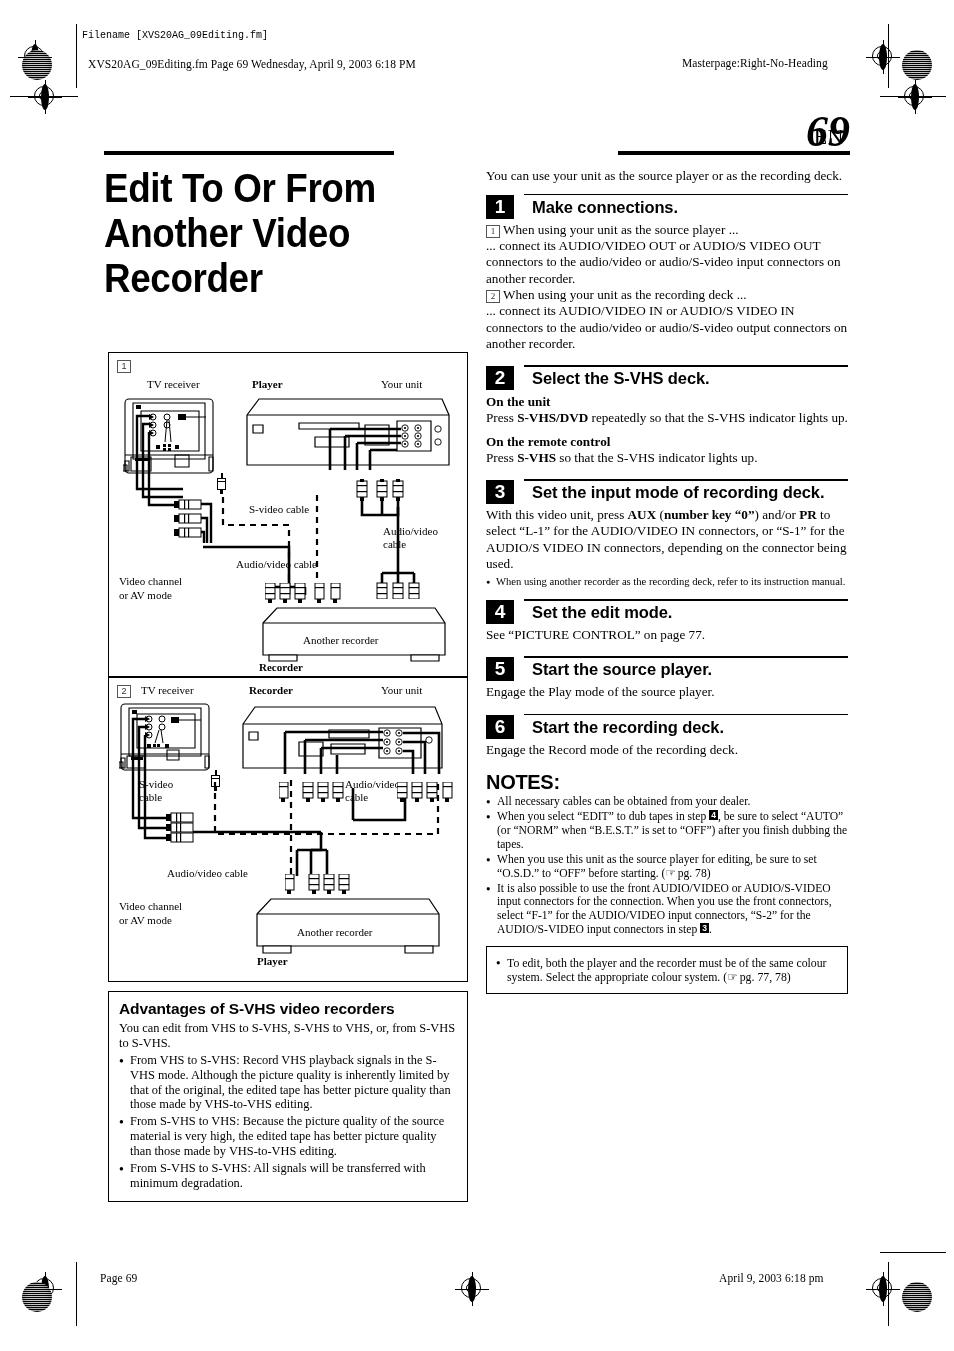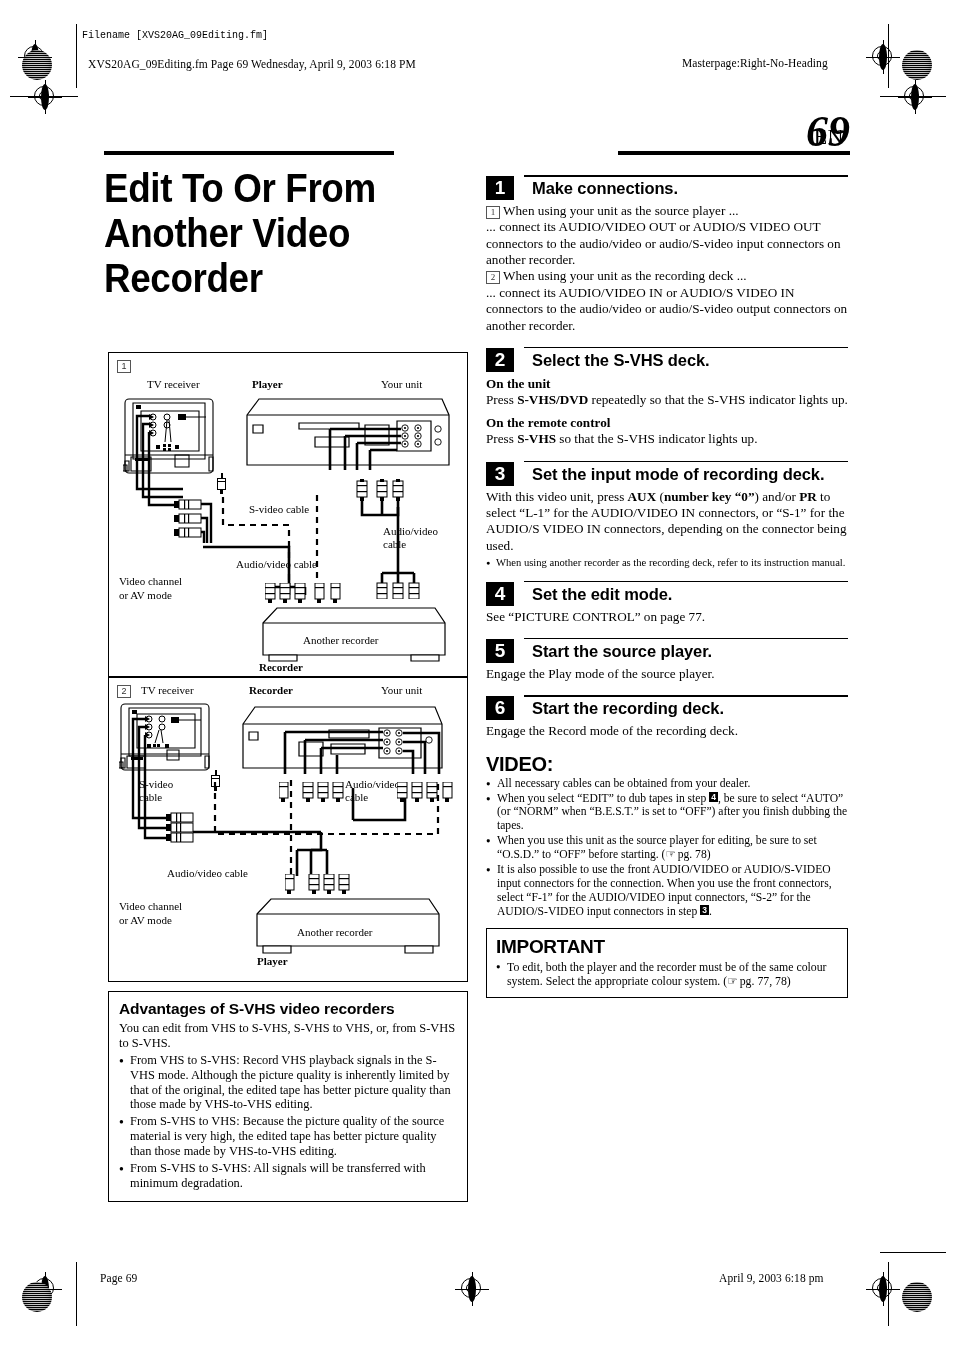--- a/index.html
+++ b/index.html
@@ -679,20 +679,21 @@
     <h2>Advantages of S-VHS video recorders</h2>
     <p>You can edit from VHS to S-VHS, S-VHS to VHS, or, from S-VHS to S-VHS.</p>
     <ul>
       <li>From VHS to S-VHS: Record VHS playback signals in the S-VHS mode. Although the picture quality is inherently limited by that of the original, the edited tape has better picture quality than those made by VHS-to-VHS editing.</li>
       <li>From S-VHS to VHS: Because the picture quality of the source material is very high, the edited tape has better picture quality than those made by VHS-to-VHS editing.</li>
       <li>From S-VHS to S-VHS: All signals will be transferred with minimum degradation.</li>
     </ul>
   </div>
 
   <div class="rightcol">
+    <p class="rc-intro">You can use your unit as the source player or as the recording deck.</p>
 
 
     <div class="step">
       <div class="step-head">
         <div class="hr"></div>
         <div class="step-num">1</div>
         <div class="step-title">Make connections.</div>
       </div>
       <p class="step-body"><span class="numbox">1</span> When using your unit as the source player ...</p>
       <p class="step-body">... connect its AUDIO/VIDEO OUT or AUDIO/S VIDEO OUT connectors to the audio/video or audio/S-video input connectors on another recorder.</p>
@@ -743,30 +744,29 @@
     <div class="step" style="margin-top:12px;">
       <div class="step-head">
         <div class="hr"></div>
         <div class="step-num">6</div>
         <div class="step-title">Start the recording deck.</div>
       </div>
       <p class="step-body">Engage the Record mode of the recording deck.</p>
     </div>
 
     <div class="notes">
-      <div class="notes-h">VIDEO:</div>
+      <div class="notes-h">NOTES:</div>
       <ul>
         <li>All necessary cables can be obtained from your dealer.</li>
         <li>When you select “EDIT” to dub tapes in step <span class="sqnum">4</span>, be sure to select “AUTO” (or “NORM” when “B.E.S.T.” is set to “OFF”) after you finish dubbing the tapes.</li>
         <li>When you use this unit as the source player for editing, be sure to set “O.S.D.” to “OFF” before starting. (<span class="handptr">☞</span> pg. 78)</li>
         <li>It is also possible to use the front AUDIO/VIDEO or AUDIO/S-VIDEO input connectors for the connection. When you use the front connectors, select “F-1” for the AUDIO/VIDEO input connectors, “S-2” for the AUDIO/S-VIDEO input connectors in step <span class="sqnum">3</span>.</li>
       </ul>
     </div>
 
     <div class="imp">
-      <h3>IMPORTANT</h3>
       <ul>
         <li>To edit, both the player and the recorder must be of the same colour system. Select the appropriate colour system. (<span class="handptr">☞</span> pg. 77, 78)</li>
       </ul>
     </div>
   </div>
 
 </div>
 
 </body></html>

